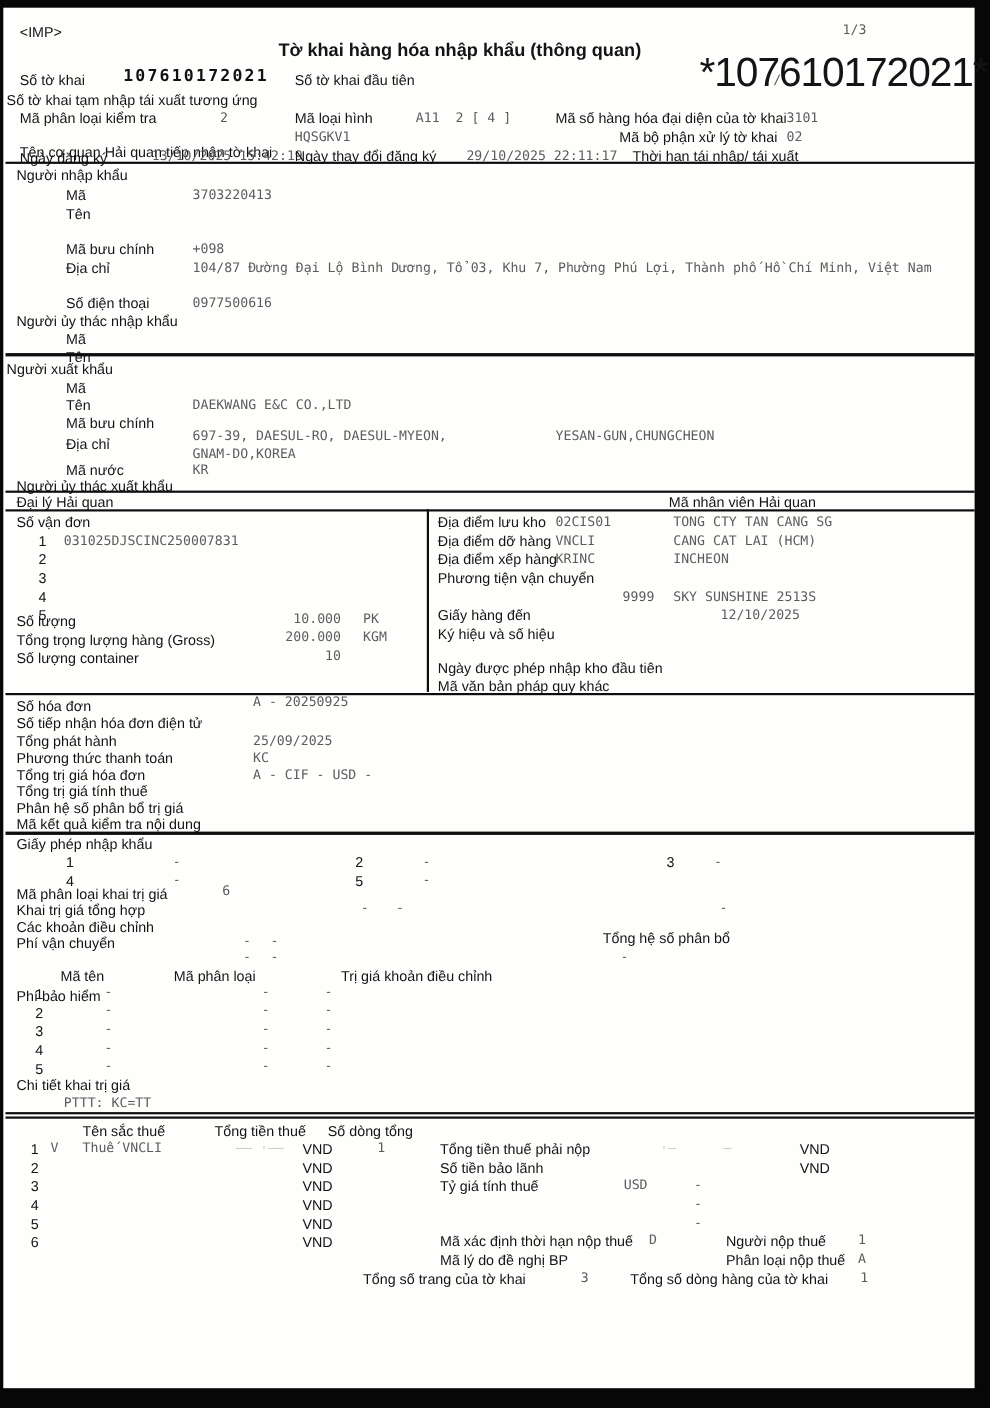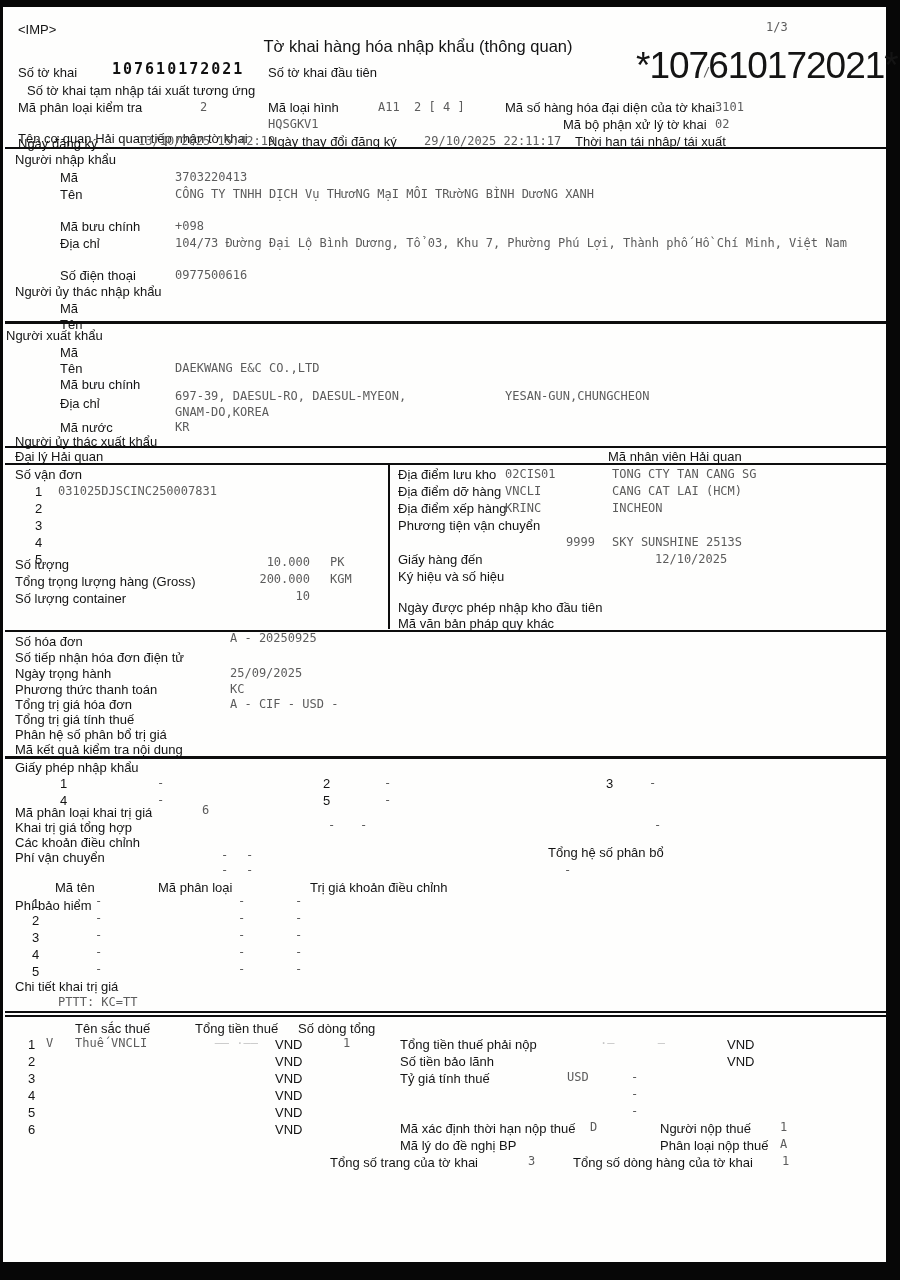--- a/index.html
+++ b/index.html
@@ -2,21 +2,21 @@
 <html><head>
 <meta charset="utf-8">
 <style>
   *{margin:0;padding:0;box-sizing:border-box}
   html,body{background:#e8e8e8}
   .page{position:relative;width:900px;height:1280px;background:#fefefd;overflow:hidden;
         font-family:"Liberation Sans",sans-serif}
   .l{position:absolute;font-size:13px;line-height:15px;color:#141414;white-space:pre}
   .v{position:absolute;font-family:"DejaVu Sans Mono","Liberation Mono",monospace;
      font-size:12px;line-height:15px;color:#5c5c5c;white-space:pre}
-  .title{font-weight:normal;font-size:16.5px;text-align:center;width:520px}
+  .title{font-weight:bold;font-size:16.5px;text-align:center;width:520px}
   .bignum{font-weight:bold;font-size:15px;letter-spacing:2px;color:#111}
   .barcode{position:absolute;font-size:37px;letter-spacing:-1px;color:#141414;
            font-family:"Liberation Sans",sans-serif;white-space:pre}
   .ra{text-align:right}
   .faint{color:#c6c6c6;filter:blur(.4px)}
   .hr{position:absolute;left:5px;width:881px;background:#0d0d0d;height:2px}
   .vr{position:absolute;width:2px;background:#0d0d0d}
   .edge{position:absolute;background:#070707}
 </style>
 </head>
@@ -31,21 +31,21 @@
 
   <span class="l" style="left:18px;top:22px">&lt;IMP&gt;</span>
   <span class="v" style="left:766px;top:20px">1/3</span>
   <div class="l title" style="left:158px;top:39px">Tờ khai hàng hóa nhập khẩu (thông quan)</div>
   <span class="barcode" style="left:636px;top:45px">*107610172021*</span>
 
   <span class="l" style="left:18px;top:65px">Số tờ khai</span>
   <span class="v bignum" style="left:112px;top:62px">107610172021</span>
   <span class="l" style="left:268px;top:65px">Số tờ khai đầu tiên</span>
   <span class="v" style="left:703px;top:65px">/</span>
-  <span class="l" style="left:27px;top:83px">Số tờ khai tạm nhập tái xuất tương ứng</span>
+  <span class="l" style="left:6px;top:83px">Số tờ khai tạm nhập tái xuất tương ứng</span>
 
   <span class="l" style="left:18px;top:100px">Mã phân loại kiểm tra</span>
   <span class="v" style="left:200px;top:100px">2</span>
   <span class="l" style="left:268px;top:100px">Mã loại hình</span>
   <span class="v" style="left:378px;top:100px">A11  2 [ 4 ]</span>
   <span class="l" style="left:505px;top:100px">Mã số hàng hóa đại diện của tờ khai</span>
   <span class="v" style="left:715px;top:100px">3101</span>
 
   <span class="l" style="left:18px;top:131px">Tên cơ quan Hải quan tiếp nhận tờ khai</span>
   <span class="v" style="left:268px;top:117px">HQSGKV1</span>
@@ -57,25 +57,24 @@
   <span class="l" style="left:268px;top:134px">Ngày thay đổi đăng ký</span>
   <span class="v" style="left:424px;top:134px">29/10/2025 22:11:17</span>
   <span class="l" style="left:575px;top:134px">Thời hạn tái nhập/ tái xuất</span>
 
   <div class="hr" style="top:147px"></div>
 
   <span class="l" style="left:15px;top:152px">Người nhập khẩu</span>
   <span class="l" style="left:60px;top:170px">Mã</span>
   <span class="v" style="left:175px;top:170px">3703220413</span>
   <span class="l" style="left:60px;top:187px">Tên</span>
-  <span class="v" style="left:175px;top:187px">CÔNG TY TNHH DỊCH Vụ THươNG MạI MÔI TRườNG BÌNH DươNG XANH</span>
   <span class="l" style="left:60px;top:219px">Mã bưu chính</span>
   <span class="v" style="left:175px;top:219px">+098</span>
   <span class="l" style="left:60px;top:236px">Địa chỉ</span>
-  <span class="v" style="left:175px;top:236px">104/73 Đường Đại Lộ Bình Dương, Tổ 03, Khu 7, Phường Phú Lợi, Thành phố Hồ Chí Minh, Việt Nam</span>
+  <span class="v" style="left:175px;top:236px">104/87 Đường Đại Lộ Bình Dương, Tổ 03, Khu 7, Phường Phú Lợi, Thành phố Hồ Chí Minh, Việt Nam</span>
   <span class="l" style="left:60px;top:268px">Số điện thoại</span>
   <span class="v" style="left:175px;top:268px">0977500616</span>
   <span class="l" style="left:15px;top:284px">Người ủy thác nhập khẩu</span>
   <span class="l" style="left:60px;top:301px">Mã</span>
   <span class="l" style="left:60px;top:317px">Tên</span>
 
   <div class="hr" style="top:321px;height:3px"></div>
 
   <span class="l" style="left:6px;top:328px">Người xuất khẩu</span>
   <span class="l" style="left:60px;top:345px">Mã</span>
@@ -128,21 +127,21 @@
   <span class="v" style="left:655px;top:552px">12/10/2025</span>
   <span class="l" style="left:398px;top:569px">Ký hiệu và số hiệu</span>
   <span class="l" style="left:398px;top:600px">Ngày được phép nhập kho đầu tiên</span>
   <span class="l" style="left:398px;top:616px">Mã văn bản pháp quy khác</span>
 
   <div class="hr" style="top:630px"></div>
 
   <span class="l" style="left:15px;top:634px">Số hóa đơn</span>
   <span class="v" style="left:230px;top:631px">A - 20250925</span>
   <span class="l" style="left:15px;top:650px">Số tiếp nhận hóa đơn điện tử</span>
-  <span class="l" style="left:15px;top:666px">Ngày trọng hành</span>
+  <span class="l" style="left:15px;top:666px">Tổng phát hành</span>
   <span class="v" style="left:230px;top:666px">25/09/2025</span>
   <span class="l" style="left:15px;top:682px">Phương thức thanh toán</span>
   <span class="v" style="left:230px;top:682px">KC</span>
   <span class="l" style="left:15px;top:697px">Tổng trị giá hóa đơn</span>
   <span class="v" style="left:230px;top:697px">A - CIF - USD -</span>
   <span class="l" style="left:15px;top:712px">Tổng trị giá tính thuế</span>
   <span class="l" style="left:15px;top:727px">Phân hệ số phân bổ trị giá</span>
   <span class="l" style="left:15px;top:742px">Mã kết quả kiểm tra nội dung</span>
 
   <div class="hr" style="top:756px;height:3px"></div>

